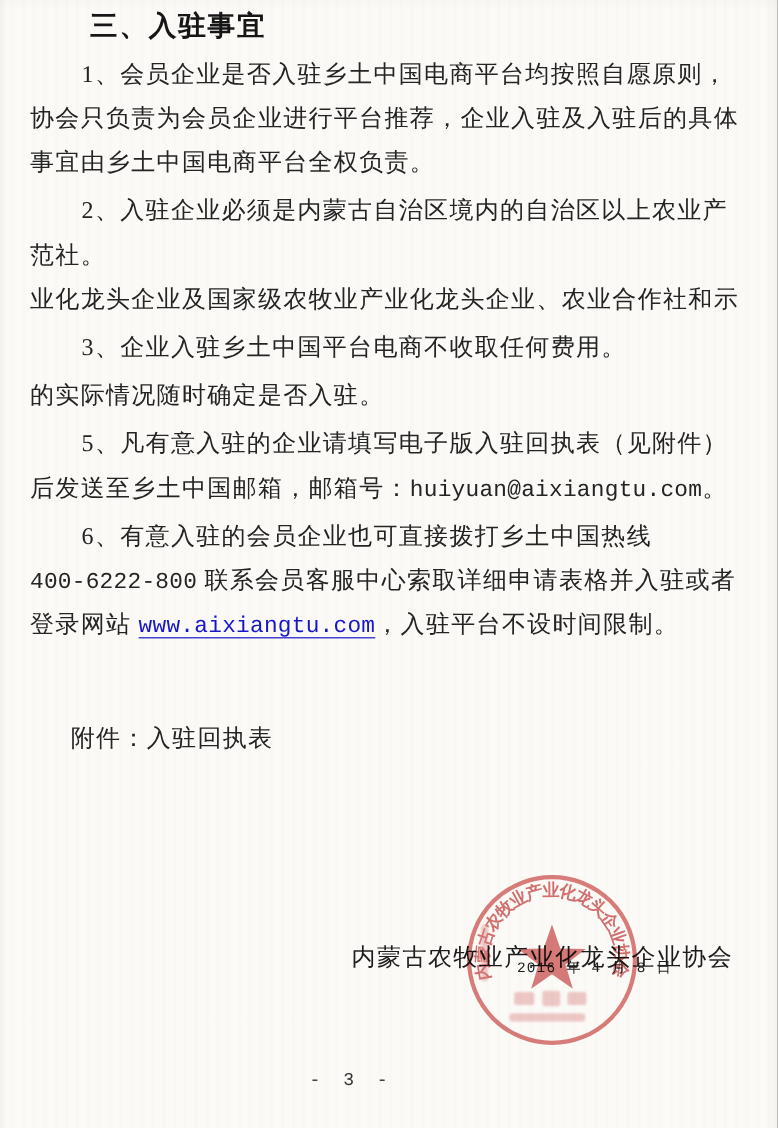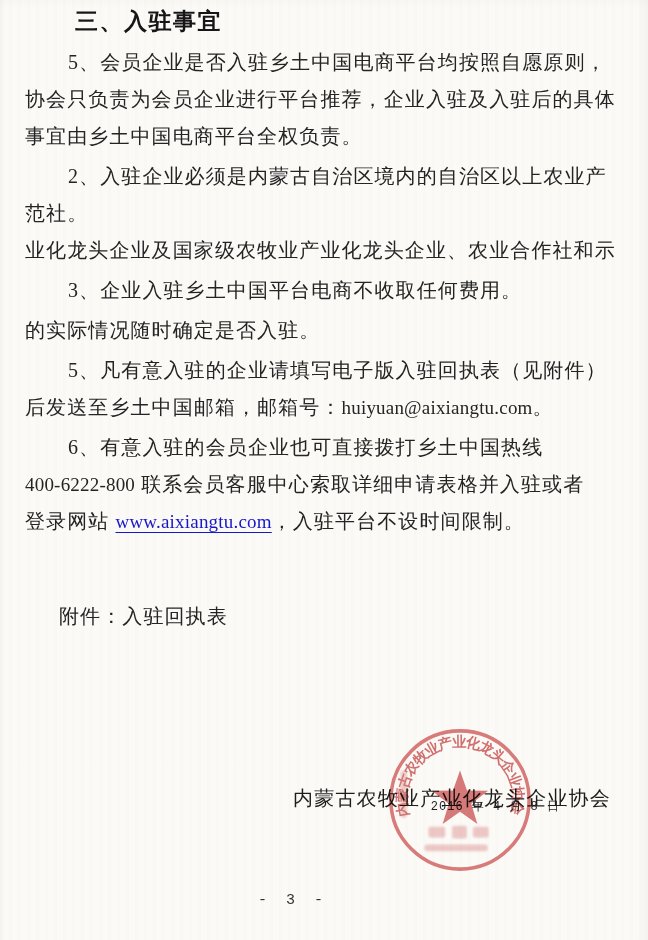--- a/index.html
+++ b/index.html
@@ -34,21 +34,21 @@
   .line{
     display:block;
     height:37px;line-height:37px;
     font-size:20px;
     letter-spacing:1.1px;
     white-space:nowrap;
     color:#242424;
   }
   .indent{text-indent:43px;}
   .latin{
-    font-family:Liberation Serif, serif;
+    font-family:Liberation Mono, monospace;
     font-size:19px;
     letter-spacing:0.2px;
   }
   .url-link{
     color:#1717c9;
     text-decoration:underline;
     text-underline-offset:4px;
     cursor:pointer;
   }
   .attachment-line{
@@ -84,21 +84,21 @@
 </style>
 </head>
 <body>
 
 <div class="page">
   <div class="content">
 
     <div class="doc-title">三、入驻事宜</div>
 
     <div class="para body-start">
-      <span class="line indent">5、会员企业是否入驻乡土中国电商平台均按照自愿原则，</span>
+      <span class="line indent">1、会员企业是否入驻乡土中国电商平台均按照自愿原则，</span>
       <span class="line">协会只负责为会员企业进行平台推荐，企业入驻及入驻后的具体</span>
       <span class="line">事宜由乡土中国电商平台全权负责。</span>
     </div>
 
     <div class="para">
       <span class="line indent">2、入驻企业必须是内蒙古自治区境内的自治区以上农业产</span>
       <span class="line">范社。</span>
       <span class="line">业化龙头企业及国家级农牧业产业化龙头企业、农业合作社和示</span>
     </div>
 

